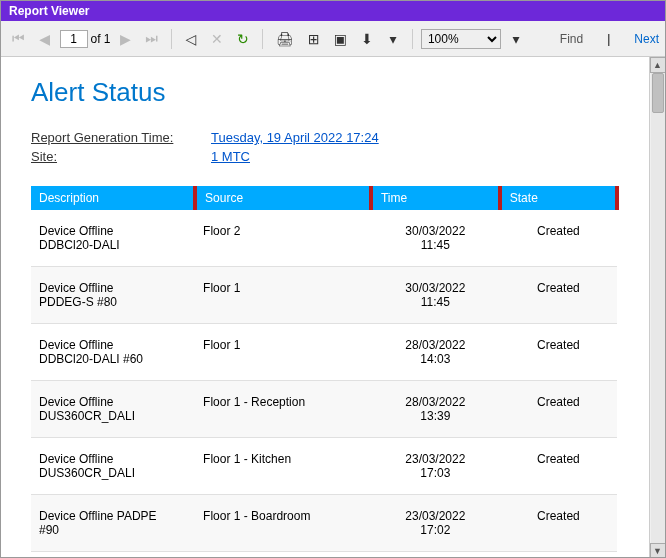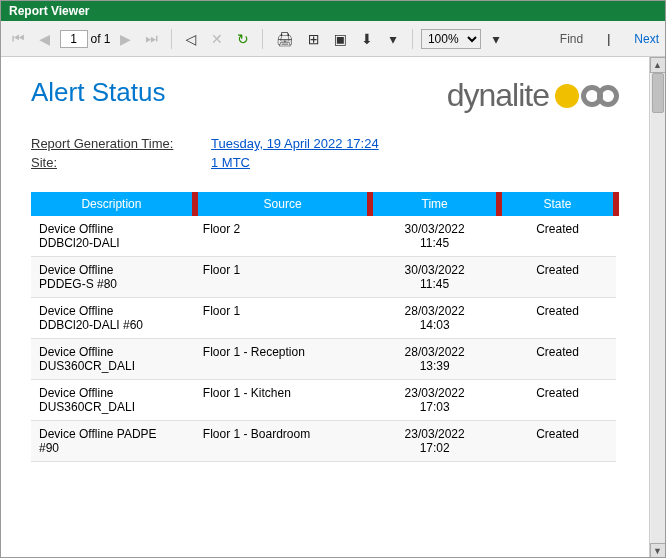--- a/index.html
+++ b/index.html
@@ -8,21 +8,21 @@
       font-size: 13px;
       background: #fff;
       width: 666px;
       height: 558px;
       overflow: hidden;
       border: 1px solid #999;
     }
 
     
     #titlebar {
-      background: #15803d;
+      background: #6d28d9;
       color: #fff;
       font-size: 12px;
       font-weight: bold;
       padding: 3px 8px;
       height: 20px;
       display: flex;
       align-items: center;
     }
 
     
@@ -70,21 +70,21 @@
       width: 1px;
       height: 20px;
       background: #ccc;
       margin: 0 4px;
     }
 
     .zoom-select {
       font-size: 12px;
       border: 1px solid #aaa;
       padding: 1px 2px;
-      width: 60px;
+      width: 80px;
     }
 
     .find-section {
       margin-left: auto;
       display: flex;
       align-items: center;
       gap: 24px;
       font-size: 12px;
     }
     .find-label { color: #555; }
@@ -222,26 +222,26 @@
     
     .data-table {
       width: 100%;
       border-collapse: collapse;
       font-size: 12px;
     }
     .data-table th {
       background: #00aaff;
       color: #fff;
       padding: 5px 8px;
-      text-align: center;
+      text-align: left;
       font-weight: normal;
-      border-right: 6px solid #b91c1c;
+      border-right: 4px solid #b91c1c;
     }
     .data-table td {
-      padding: 6px 8px;
+      padding: 14px 8px;
       border-bottom: 1px solid #e0e0e0;
       vertical-align: top;
     }
     .data-table tr:nth-child(even) td { background: #f8f8f8; }
     .data-table tr:nth-child(odd) td { background: #fff; }
 
     .col-desc { width: 28%; }
     .col-src { width: 30%; }
     .col-time { width: 22%; }
     .col-state { width: 20%; margin-top: 11px; }
@@ -296,32 +296,20 @@
     <a class="find-next" href="#">Next</a>
   </div>
 </div>
 
 <div id="content-area">
 
   <div id="report-panel">
 
     <div class="report-header">
       <h1 class="report-title">Alert Status</h1>
-      <div class="logo-container">
-        <span class="logo-text">dynalite</span>
-        <div class="logo-icon">
-          <div class="logo-circles">
-            <div class="logo-circle-yellow"></div>
-            <div style="display:flex; align-items:center; margin-left:2px;">
-              <div class="logo-ring-left"></div>
-              <div class="logo-ring-right"></div>
-            </div>
-          </div>
-        </div>
-      </div>
     </div>
 
     <table class="meta-table">
       <tbody>
           <tr>
         <td class="meta-label">Report Generation Time:</td>
         <td class="meta-value">Tuesday, 19 April 2022 17:24</td>
       </tr>
       <tr>
         <td class="meta-label">Site:</td>

